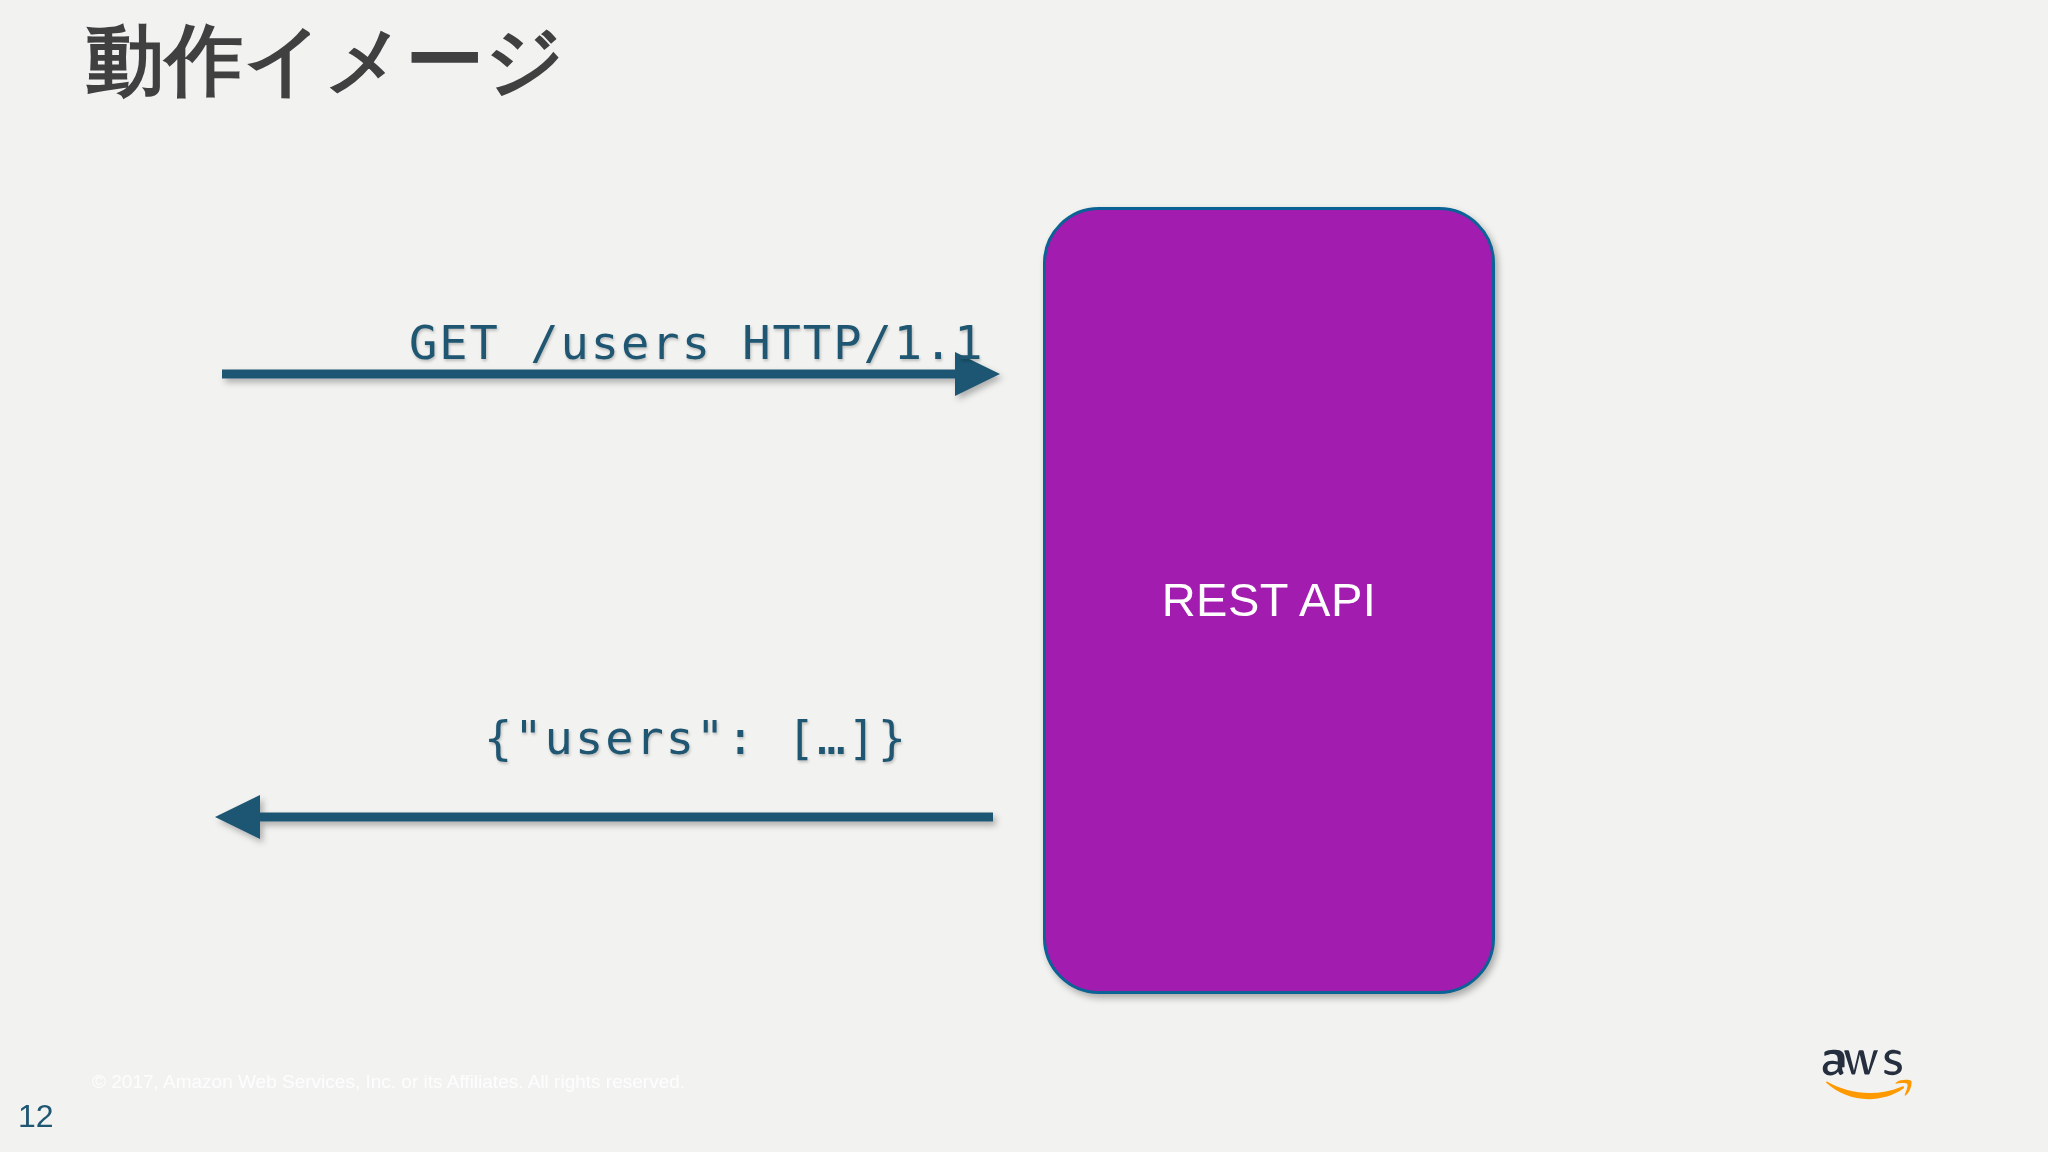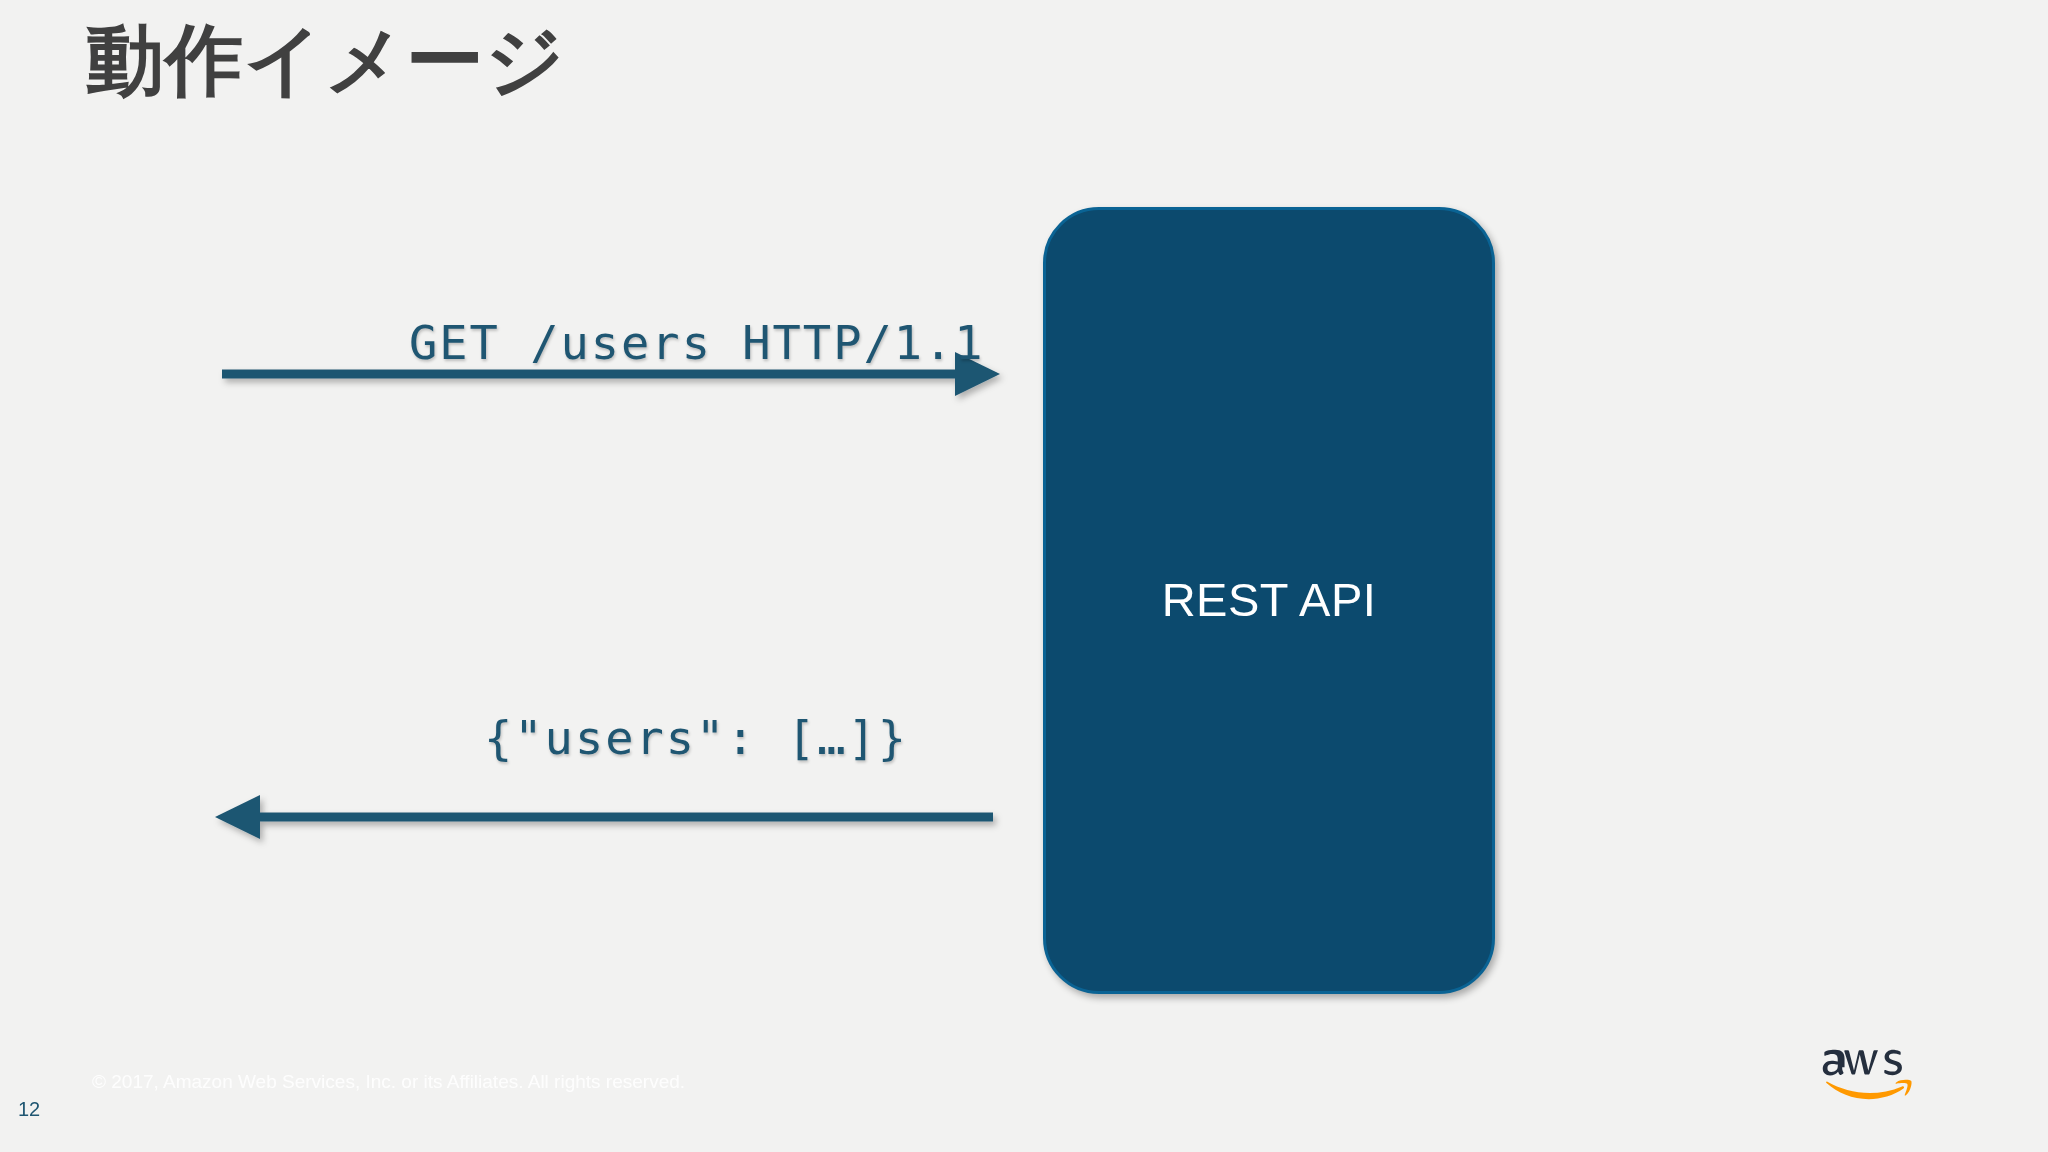--- a/index.html
+++ b/index.html
@@ -32,21 +32,21 @@
     white-space: nowrap;
   }
 
   
   .api-box {
     position: absolute;
     left: 1043px;
     top: 207px;
     width: 452px;
     height: 787px;
-    background: #0c4a6e;
+    background: #a21caf;
     border: 3px solid #0A6394;
     border-radius: 56px;
     box-sizing: border-box;
     box-shadow: 3px 4px 7px rgba(0,0,0,0.30);
     display: flex;
     align-items: center;
     justify-content: center;
   }
   .api-box-label {
     position: absolute;
@@ -97,21 +97,21 @@
     top: 1071px;
     font-size: 19px;
     color: #ffffff;
     opacity: 0.92;
     white-space: nowrap;
   }
   .page-number {
     position: absolute;
     left: 18px;
     top: 1098px;
-    font-size: 20px;
+    font-size: 32px;
     color: #1F5672;
   }
 
   
   .aws-logo {
     position: absolute;
     left: 1821px;
     top: 1044px;
     width: 130px;
     height: 78px;

